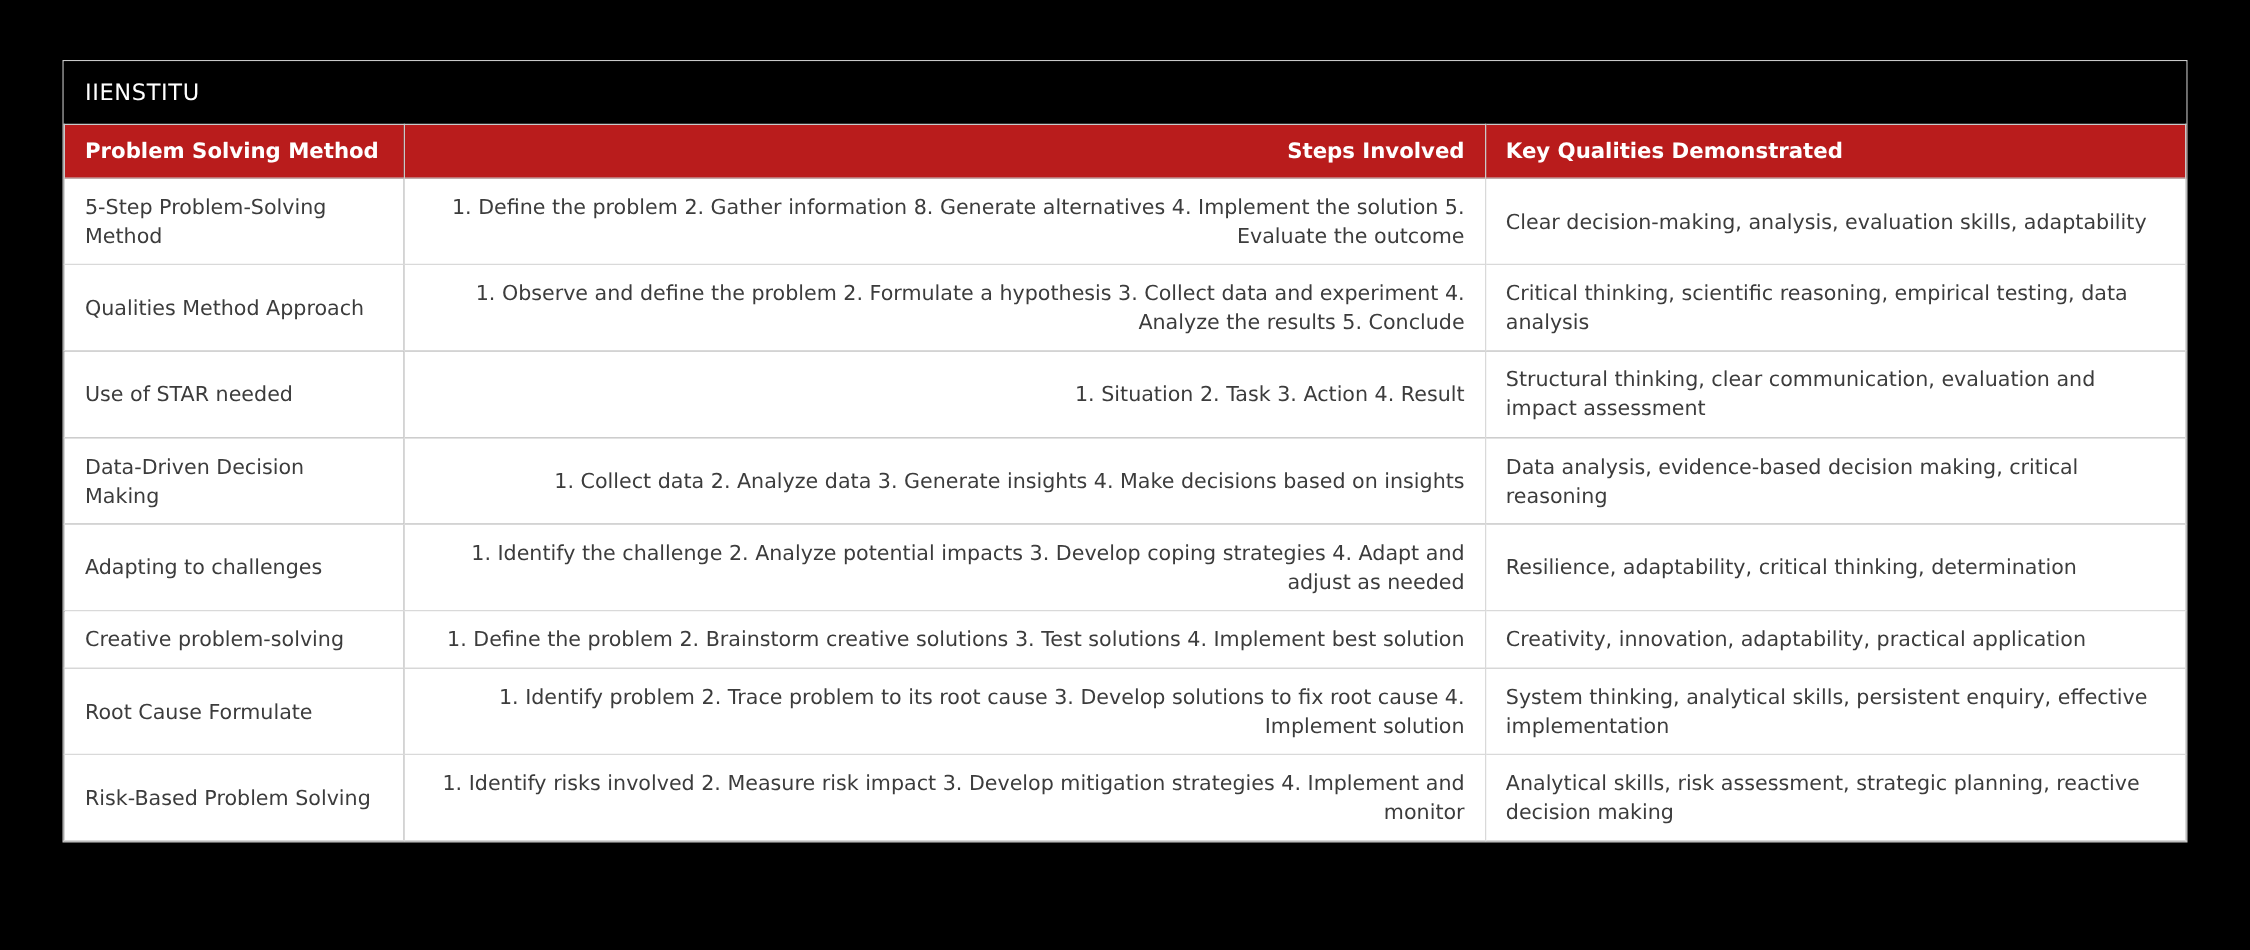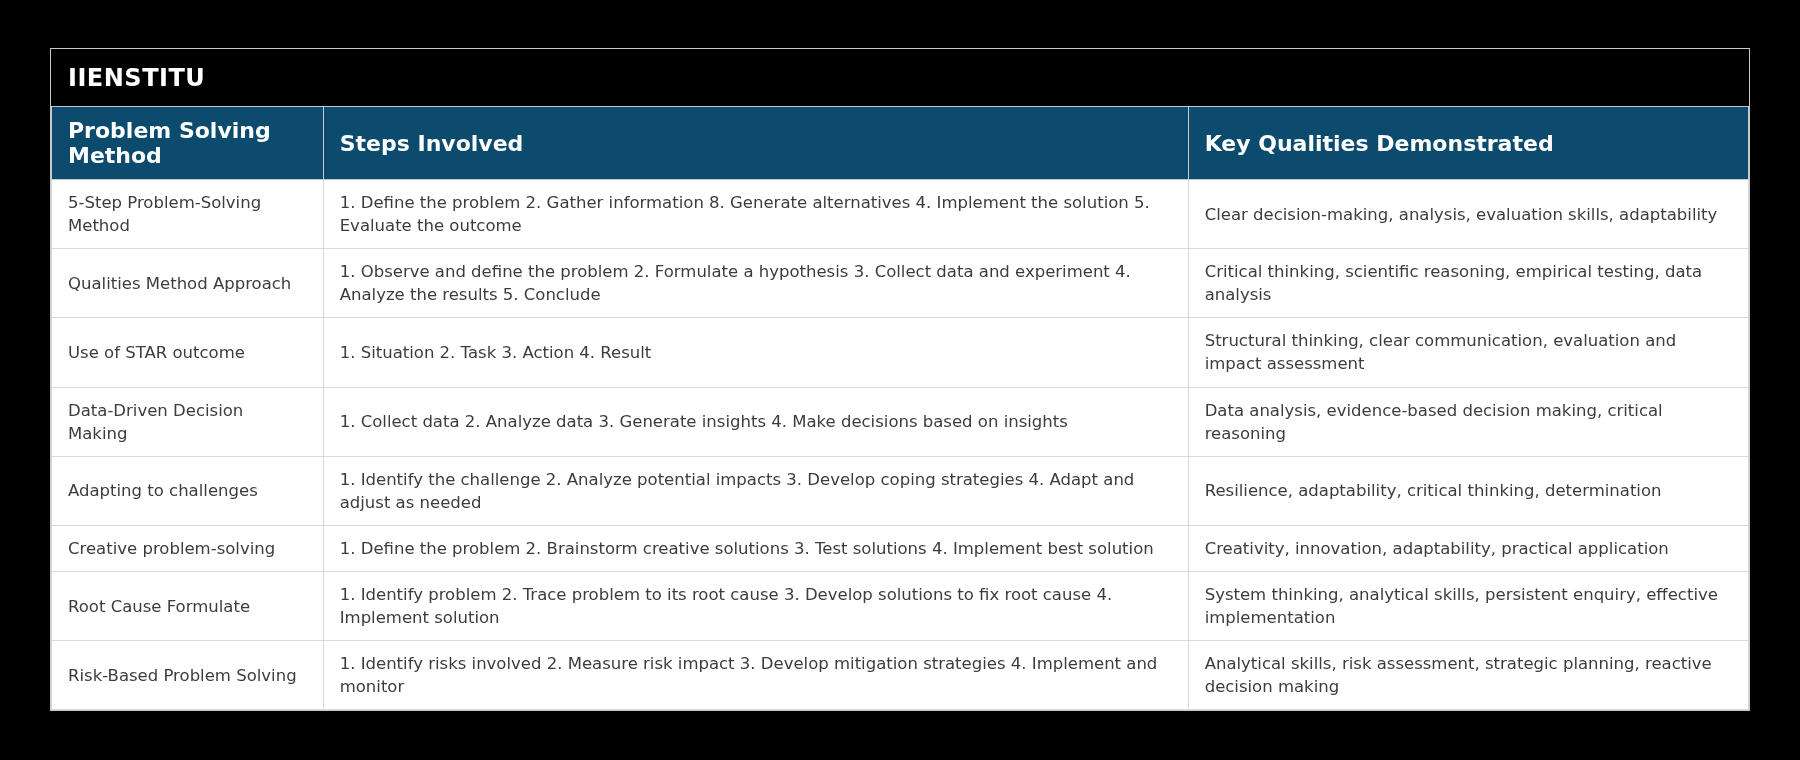--- a/index.html
+++ b/index.html
@@ -17,42 +17,42 @@
     background: #000000;
     box-sizing: border-box;
     padding: 48px 50px;
   }
   .card {
     border: 1px solid #c9c9c9;
     background: #000000;
   }
   .card-title {
     color: #ffffff;
-    font-weight: bold;
-    font-size: 24px;
+    font-weight: normal;
+    font-size: 18px;
     padding: 15px 17px 14px 17px;
     letter-spacing: 0.5px;
     background: #000000;
   }
   table {
     width: 100%;
     border-collapse: collapse;
     table-layout: fixed;
   }
   thead th {
-    background: #0c4a6e;
+    background: #b91c1c;
     color: #ffffff;
     font-weight: bold;
-    font-size: 22px;
+    font-size: 17px;
     text-align: left;
     padding: 11px 16px;
     border: 1px solid #c9c9c9;
   }
   th.col-method, td.col-method { width: 15%; }
-  th.col-steps,  td.col-steps  { width: 52%; }
+  th.col-steps,  td.col-steps  { width: 52%; text-align: right; }
   th.col-qualities, td.col-qualities { width: 33%; }
   tbody td {
     background: #ffffff;
     color: #3c3c3c;
     font-size: 16.5px;
     line-height: 1.4;
     padding: 11px 16px;
     border: 1px solid #d9d9d9;
     vertical-align: middle;
   }
@@ -80,21 +80,21 @@
   </tr>
 
   <tr>
     <td class="col-method">Qualities Method Approach</td>
     <td class="col-steps">1. Observe and define the problem 2. Formulate a hypothesis 3. Collect data and experiment 4. Analyze the results 5. Conclude</td>
     <td class="col-qualities">Critical thinking, scientific reasoning, empirical testing, data analysis</td>
   </tr>
 
 
   <tr>
-    <td class="col-method">Use of STAR outcome</td>
+    <td class="col-method">Use of STAR needed</td>
     <td class="col-steps">1. Situation 2. Task 3. Action 4. Result</td>
     <td class="col-qualities">Structural thinking, clear communication, evaluation and impact assessment</td>
   </tr>
 
   <tr>
     <td class="col-method">Data-Driven Decision Making</td>
     <td class="col-steps">1. Collect data 2. Analyze data 3. Generate insights 4. Make decisions based on insights</td>
     <td class="col-qualities">Data analysis, evidence-based decision making, critical reasoning</td>
   </tr>
 

